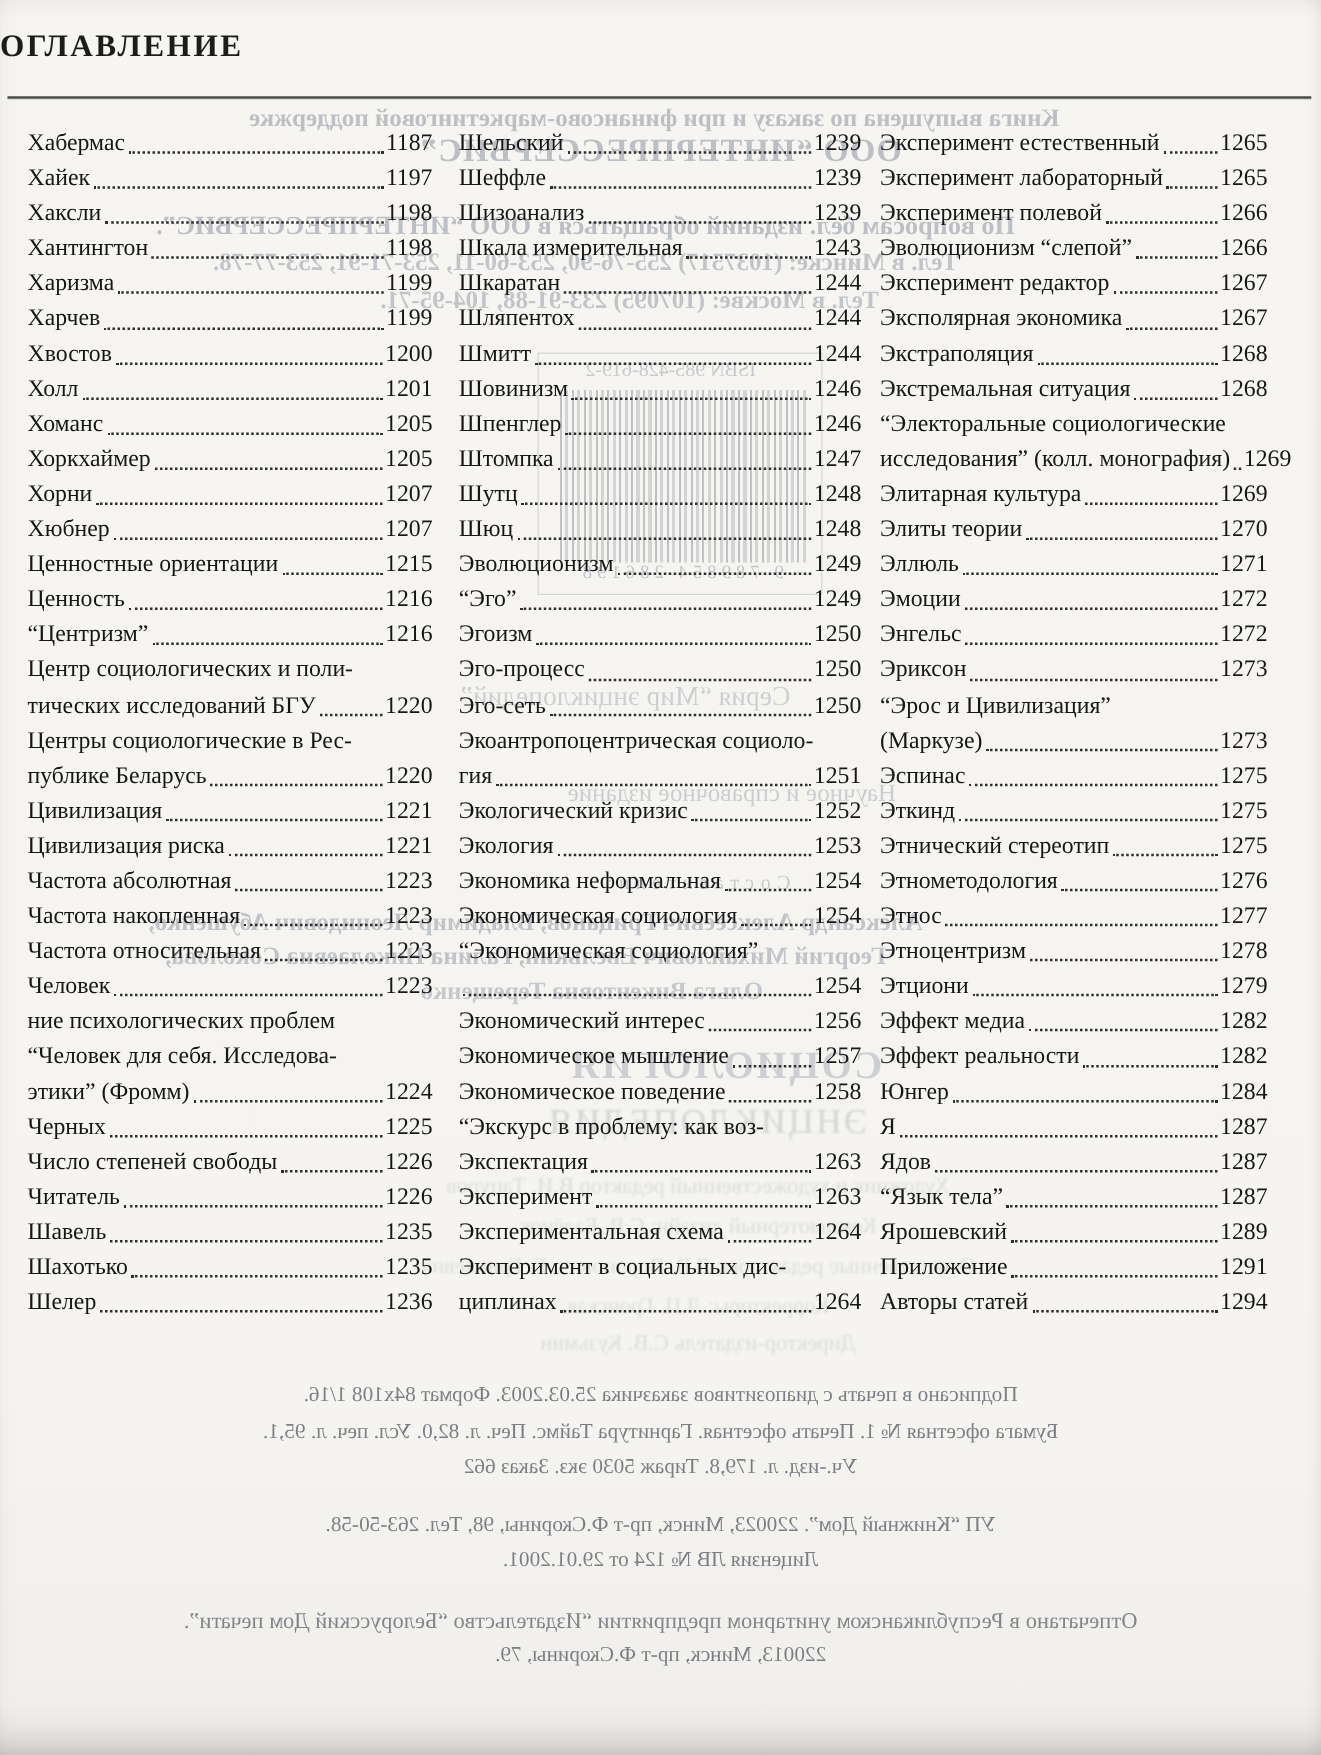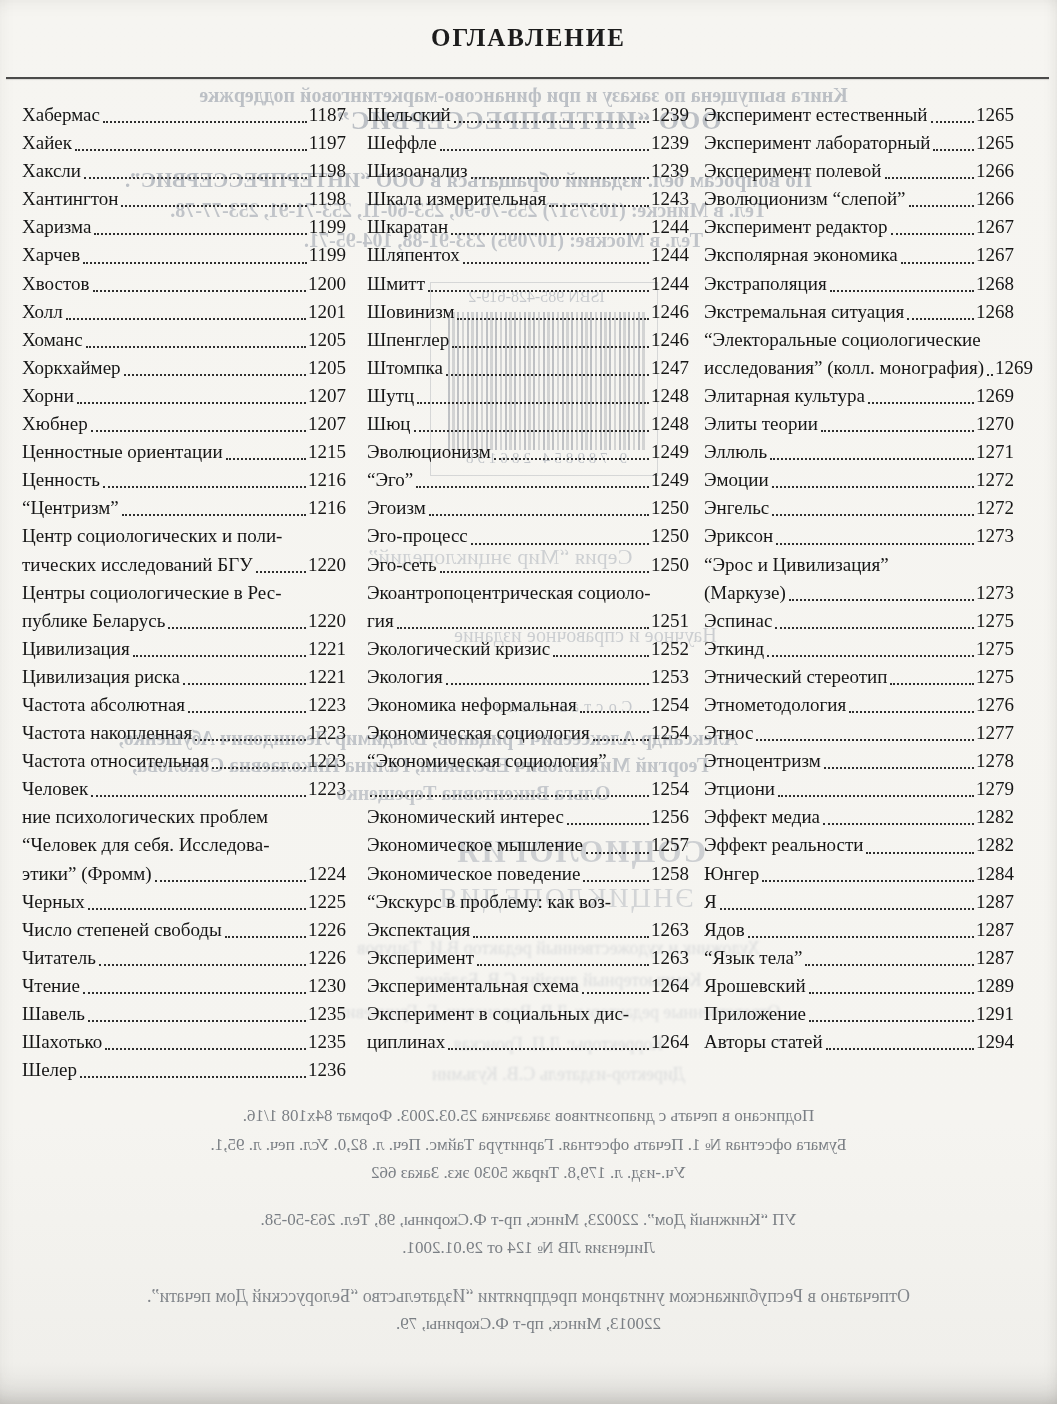--- a/index.html
+++ b/index.html
@@ -13,21 +13,21 @@
   }
   .page::after{
     content:"";position:absolute;inset:0;pointer-events:none;
     box-shadow:inset 0 -16px 28px -18px rgba(60,55,50,.35),
                inset 0 14px 22px -20px rgba(60,60,60,.18),
                inset -10px 0 18px -16px rgba(60,60,60,.12);
   }
   
   .title{
     position:absolute;top:24px;left:0;width:100%;
-    text-align:center;font-size:25px;font-weight:600;letter-spacing:2px;color:#1c1c1c;
+    font-size:25px;font-weight:600;letter-spacing:2px;color:#1c1c1c;
     z-index:3;margin:0;
   }
   .rule{
     position:absolute;top:77px;left:6px;right:8px;height:0;
     border-top:2px solid rgba(45,45,45,.85);
     box-shadow:0 1px 1px rgba(0,0,0,.12);z-index:3;
   }
   
   .toc{position:absolute;top:97px;left:0;width:100%;z-index:2;}
   .col{position:absolute;top:4px;}
@@ -272,25 +272,20 @@
           <span class="t">Число степеней свободы</span>
           <span class="dots"></span>
           <span class="pg">1226</span>
         </div>
         <div class="row">
           <span class="t">Читатель</span>
           <span class="dots"></span>
           <span class="pg">1226</span>
         </div>
         <div class="row">
-          <span class="t">Чтение</span>
-          <span class="dots"></span>
-          <span class="pg">1230</span>
-        </div>
-        <div class="row">
           <span class="t">Шавель</span>
           <span class="dots"></span>
           <span class="pg">1235</span>
         </div>
         <div class="row">
           <span class="t">Шахотько</span>
           <span class="dots"></span>
           <span class="pg">1235</span>
         </div>
         <div class="row">

